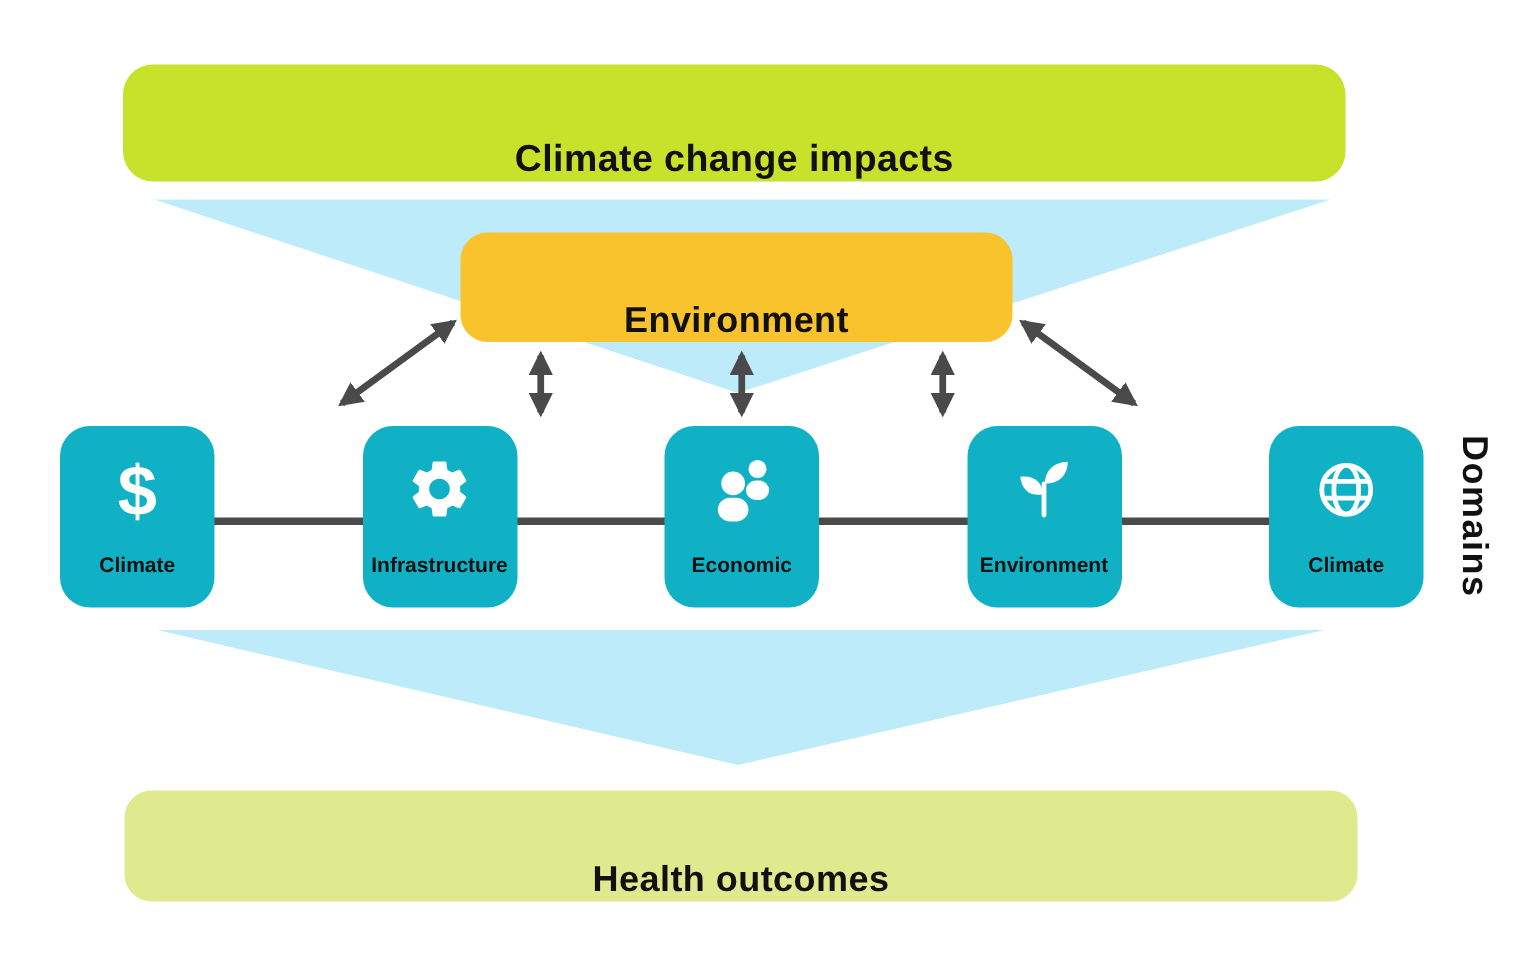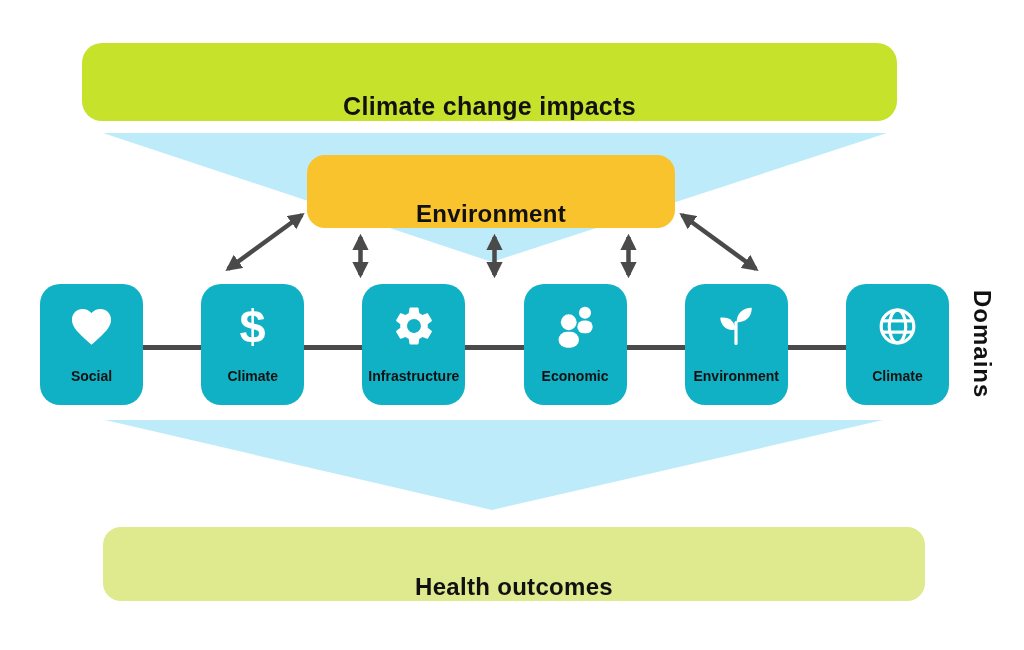--- a/index.html
+++ b/index.html
@@ -16,21 +16,21 @@
   #climate-banner {
     left: 82px; top: 43px; width: 815px; height: 78px;
     background: #c6e22b; border-radius: 20px; font-size: 25px;
   }
   #adaptation-banner {
     left: 307px; top: 155px; width: 368px; height: 73px;
     background: #f9c32d; border-radius: 18px; font-size: 24px;
   }
   #health-banner {
     left: 83px; top: 527px; width: 822px; height: 74px;
-    background: #dfe98e; border-radius: 18px; font-size: 24px; margin-left: 20px;
+    background: #dfe98e; border-radius: 18px; font-size: 24px;
   }
 
   .domain-row {
     position: absolute; left: 40px; top: 284px; width: 909px; height: 121px;
     display: flex; justify-content: space-between;
   }
   .domain-box {
     width: 103px; height: 121px; background: #11b1c5; border-radius: 20px;
     display: flex; flex-direction: column; align-items: center;
     box-sizing: border-box; padding-top: 13px;
@@ -80,28 +80,20 @@
   <div class="banner" id="climate-banner">
     <span>Climate change impacts</span>
   </div>
 
   <div class="banner" id="adaptation-banner">
     <span>Environment</span>
   </div>
 
   <div class="domain-row">
 
-    <div class="domain-box">
-      <span class="icon-wrap">
-        <svg width="47" height="47" viewBox="0 0 24 24">
-          <path fill="#ffffff" d="M12 21.35l-1.45-1.32C5.4 15.36 2 12.28 2 8.5 2 5.42 4.42 3 7.5 3c1.74 0 3.41.81 4.5 2.09C13.09 3.81 14.76 3 16.5 3 19.58 3 22 5.42 22 8.5c0 3.78-3.4 6.86-8.55 11.54L12 21.35z"></path>
-        </svg>
-      </span>
-      <span class="domain-label">Social</span>
-    </div>
 
     <div class="domain-box">
       <span class="icon-wrap">
         <span class="dollar-glyph">$</span>
       </span>
       <span class="domain-label">Climate</span>
     </div>
 
     <div class="domain-box">
       <span class="icon-wrap">

